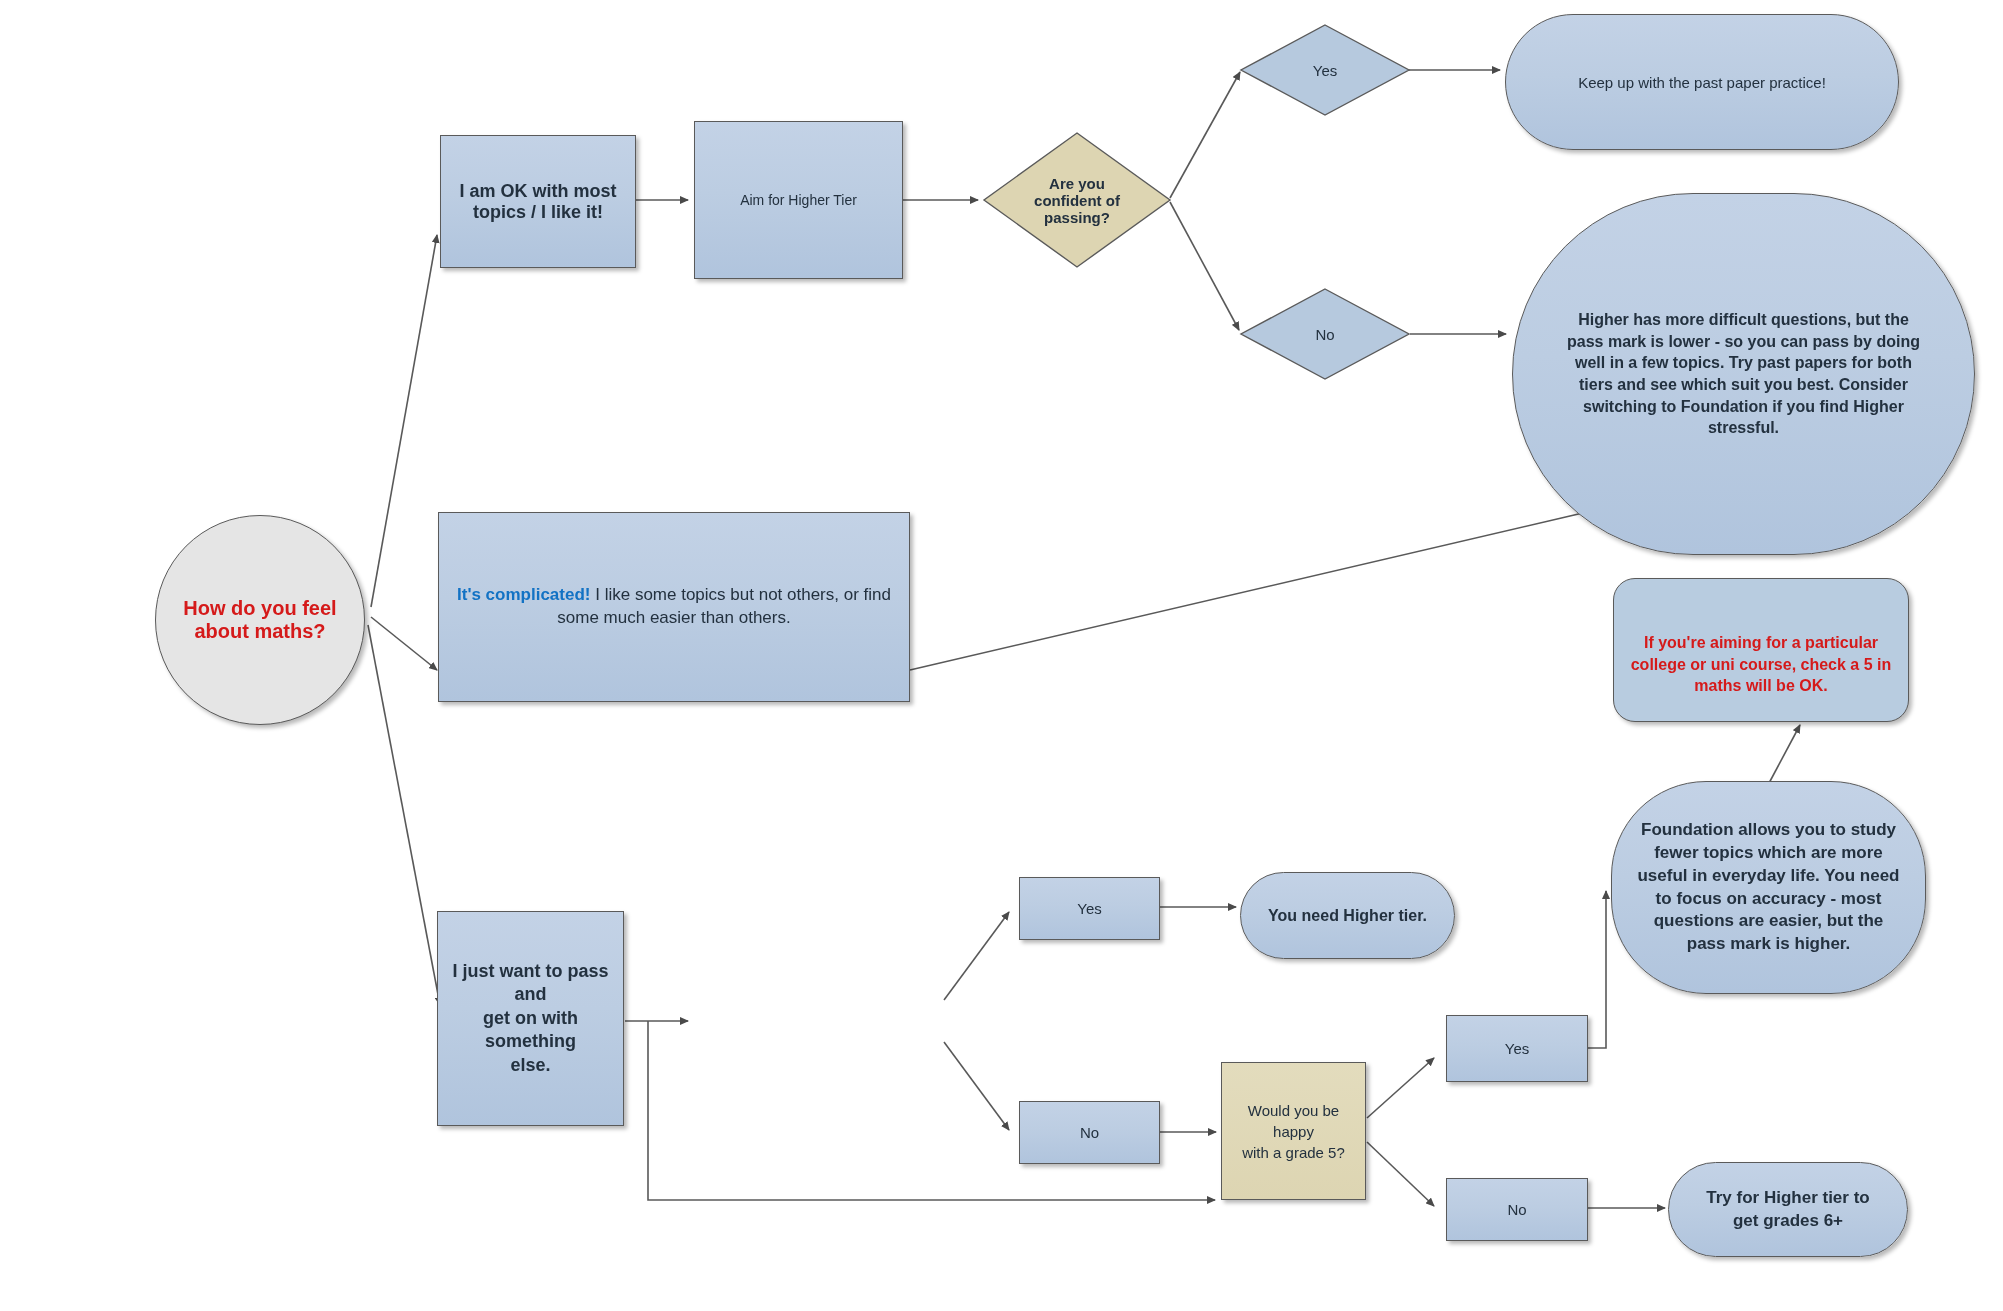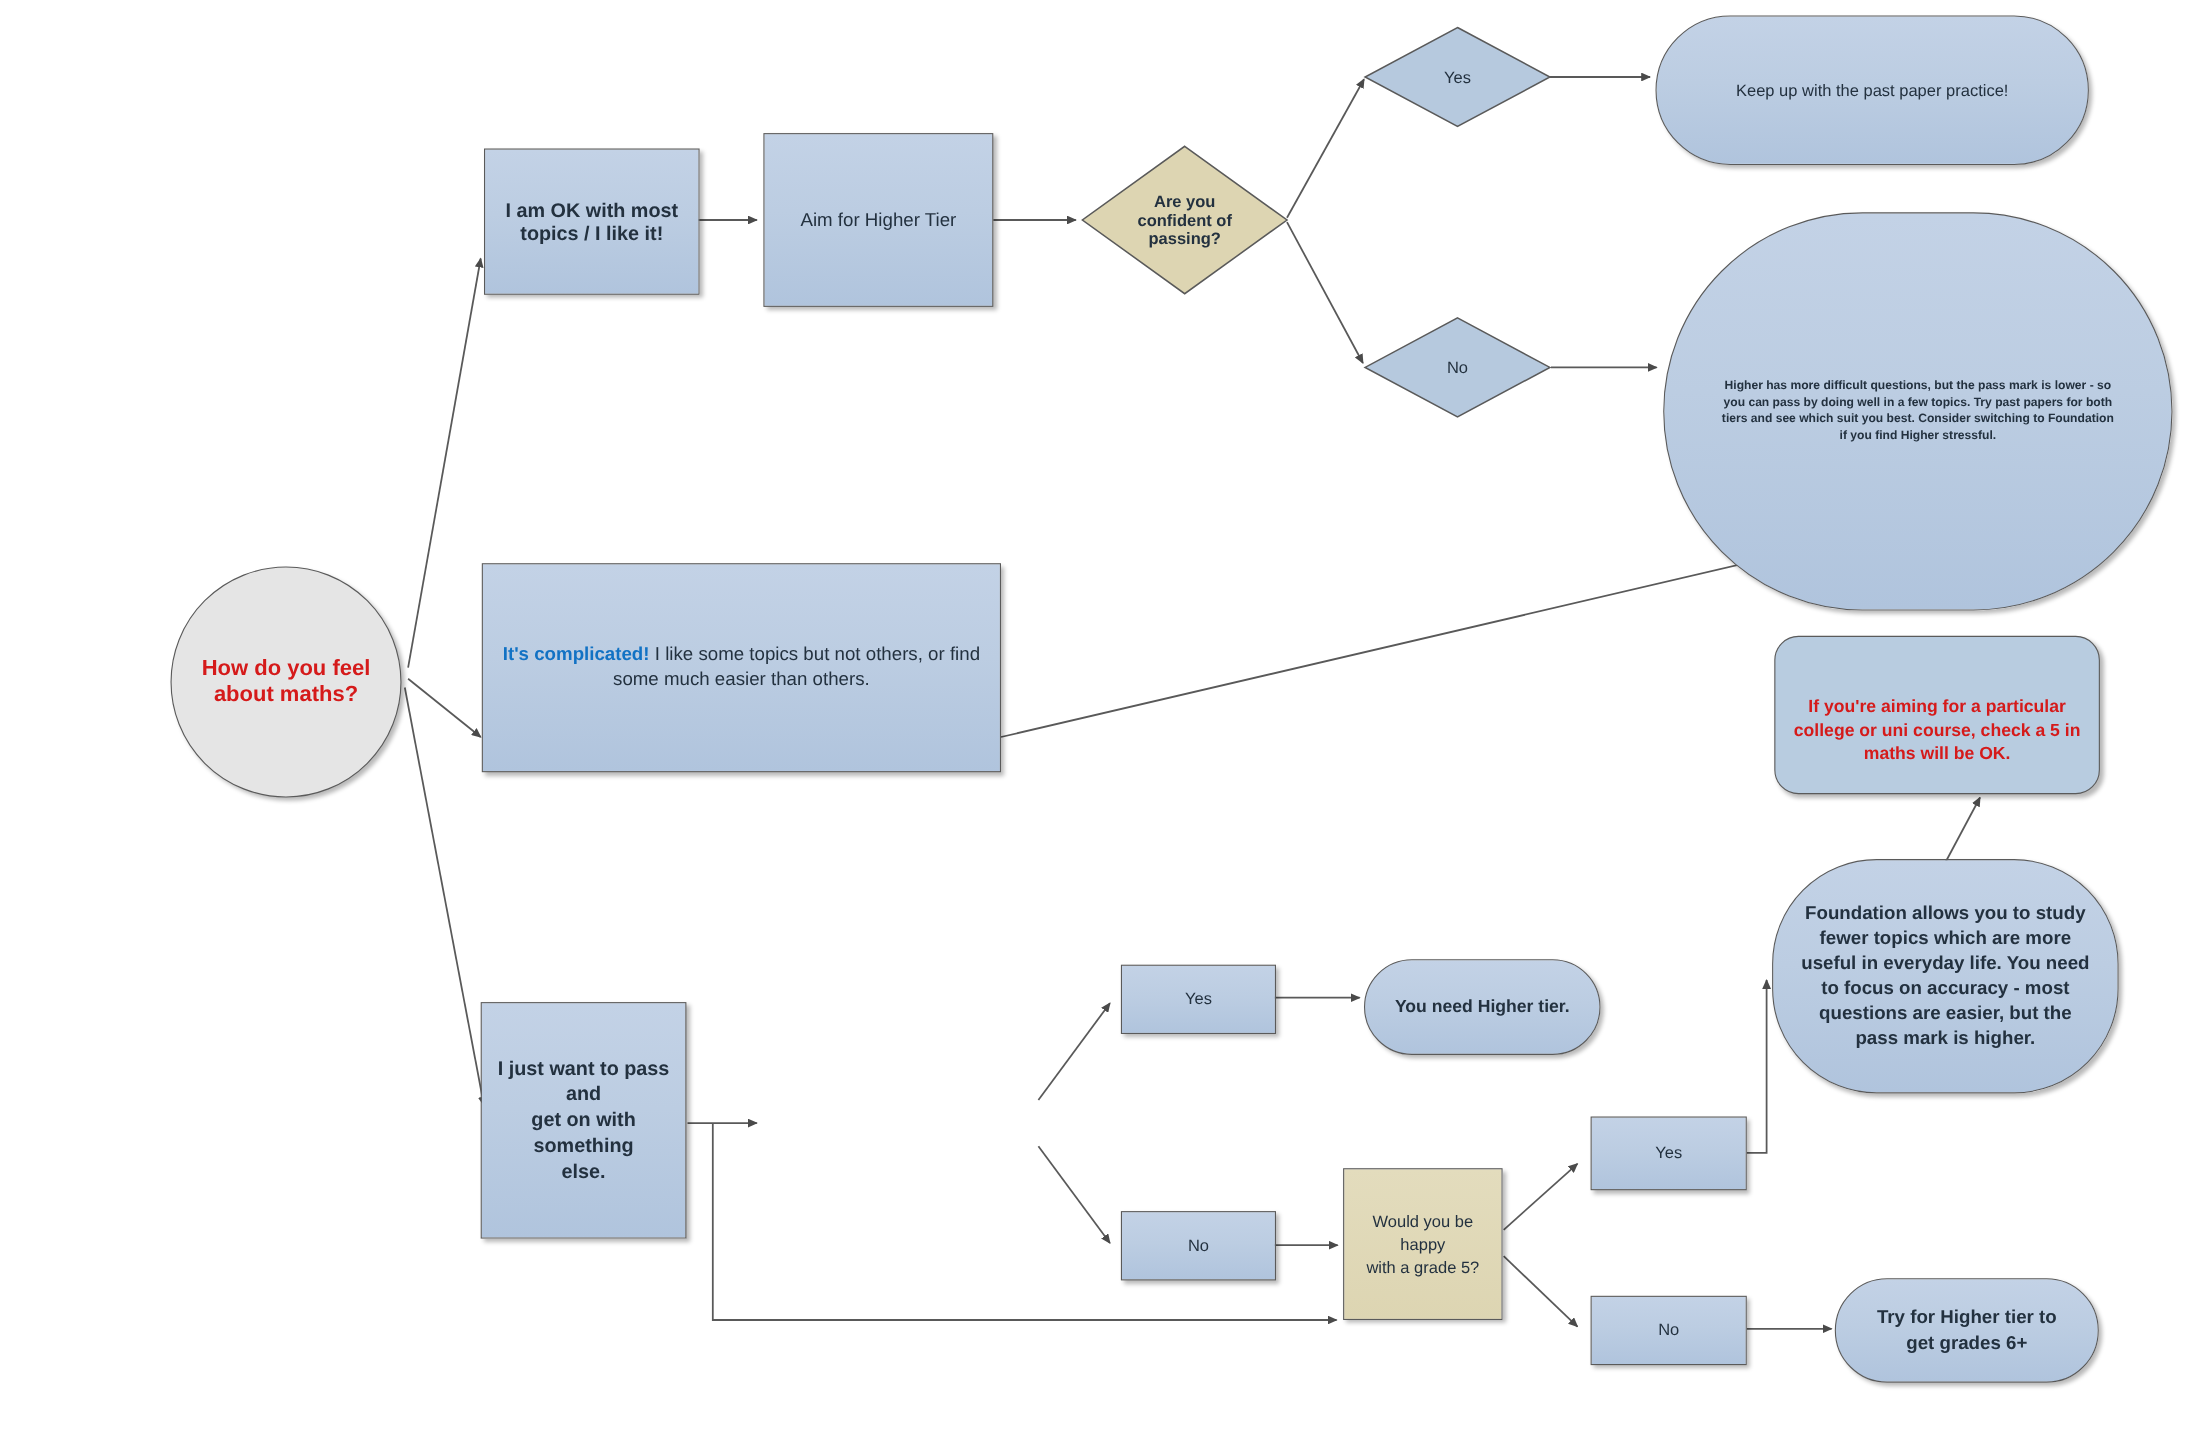--- a/index.html
+++ b/index.html
@@ -128,21 +128,21 @@
     </span>
   </div>
 
   <div class="node rect fill-blue" style="left:440px; top:135px; width:196px; height:133px; font-size:18px; font-weight:bold;">
     <span class="txt">
       <span>I am OK with most</span><br>
       <span>topics / I like it!</span>
     </span>
   </div>
 
-  <div class="node rect fill-blue" style="left:694px; top:121px; width:209px; height:158px; font-size:17px;">
+  <div class="node rect fill-blue" style="left:694px; top:121px; width:209px; height:158px; font-size:14px;">
     <span class="txt">Aim for Higher Tier</span>
   </div>
 
   <div class="node diamond" style="left:981px; top:130px; width:192px; height:140px; font-size:15px; font-weight:bold;">
     <svg width="192" height="140" viewBox="0 0 192 140">
       <polygon points="96,3 189,70 96,137 3,70" fill="#ddd5b2" stroke="#5a5a5a" stroke-width="1.4"></polygon>
     </svg>
     <span class="txt">
       <span>Are you</span><br>
       <span>confident of</span><br>
@@ -161,21 +161,21 @@
     <svg width="174" height="96" viewBox="0 0 174 96">
       <polygon points="87,3 171,48 87,93 3,48" fill="#b6c9de" stroke="#5a5a5a" stroke-width="1.4"></polygon>
     </svg>
     <span class="txt">No</span>
   </div>
 
   <div class="node stadium fill-blue" style="left:1505px; top:14px; width:394px; height:136px; font-size:15px; font-weight:normal;">
     <span class="txt">Keep up with the past paper practice!</span>
   </div>
 
-  <div class="node stadium fill-blue" style="left:1512px; top:193px; width:463px; height:362px; font-size:11px; font-weight:bold; line-height:1.35;">
+  <div class="node stadium fill-blue" style="left:1512px; top:193px; width:463px; height:362px; font-size:16px; font-weight:bold; line-height:1.35;">
     <span class="txt" style="padding:0 48px;">Higher has more difficult questions, but the pass mark is lower - so you can pass by doing well in a few topics.   Try past papers for both tiers and see which suit you best. Consider switching to Foundation if you find Higher stressful.</span>
   </div>
 
   <div class="node rect fill-blue" style="left:438px; top:512px; width:472px; height:190px; font-size:17px; line-height:1.35;">
     <span class="txt" style="padding:0 14px;">
       <span class="accent-blue">It's complicated!</span>
       <span>I like some topics but not others, or find some much easier than others.</span>
     </span>
   </div>
 

